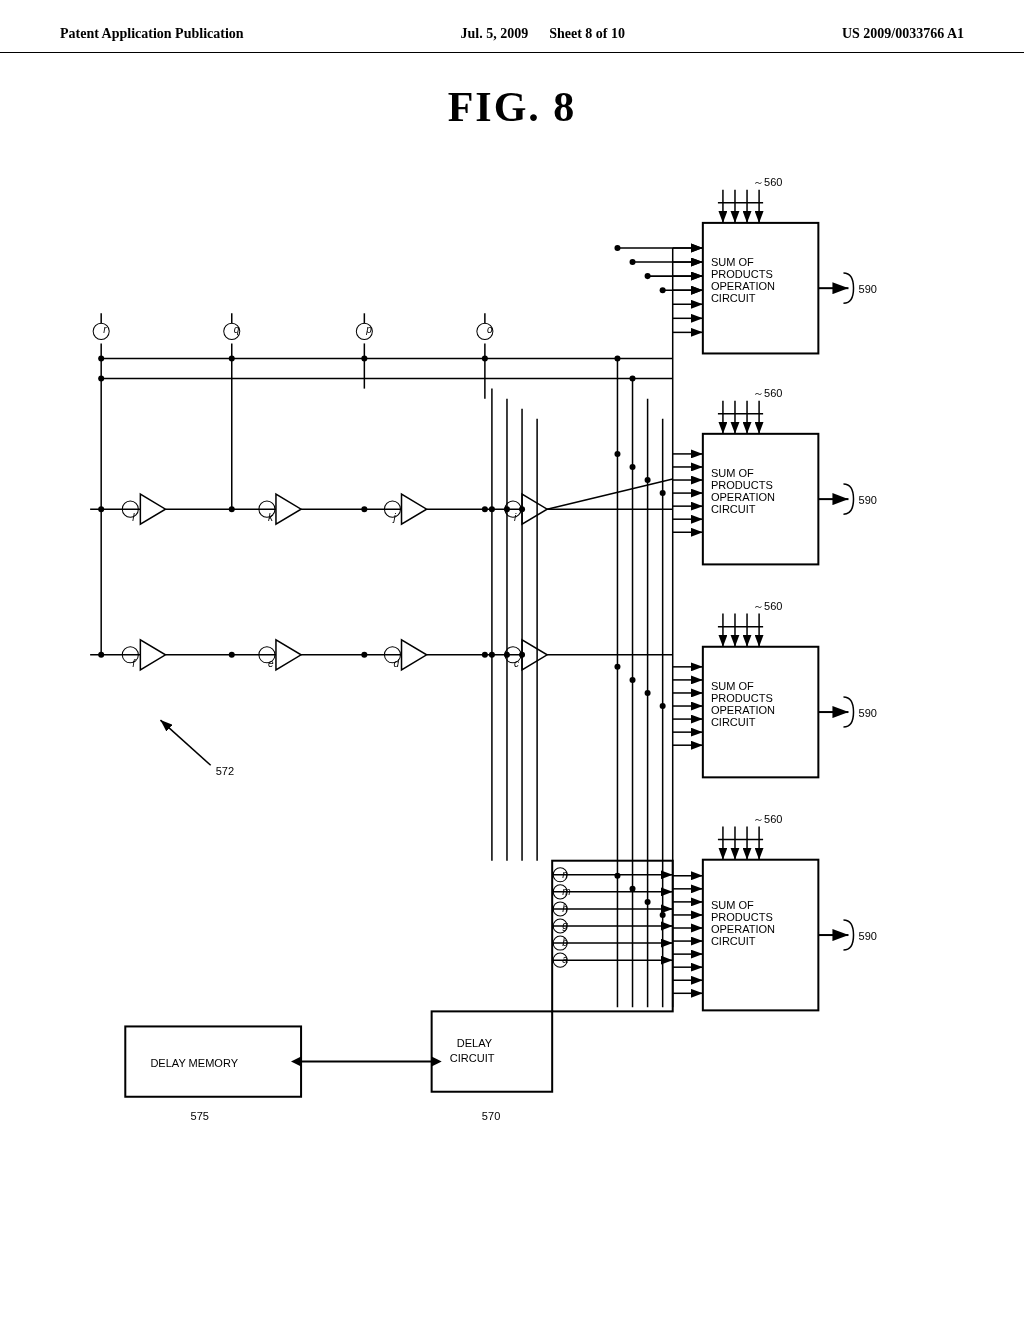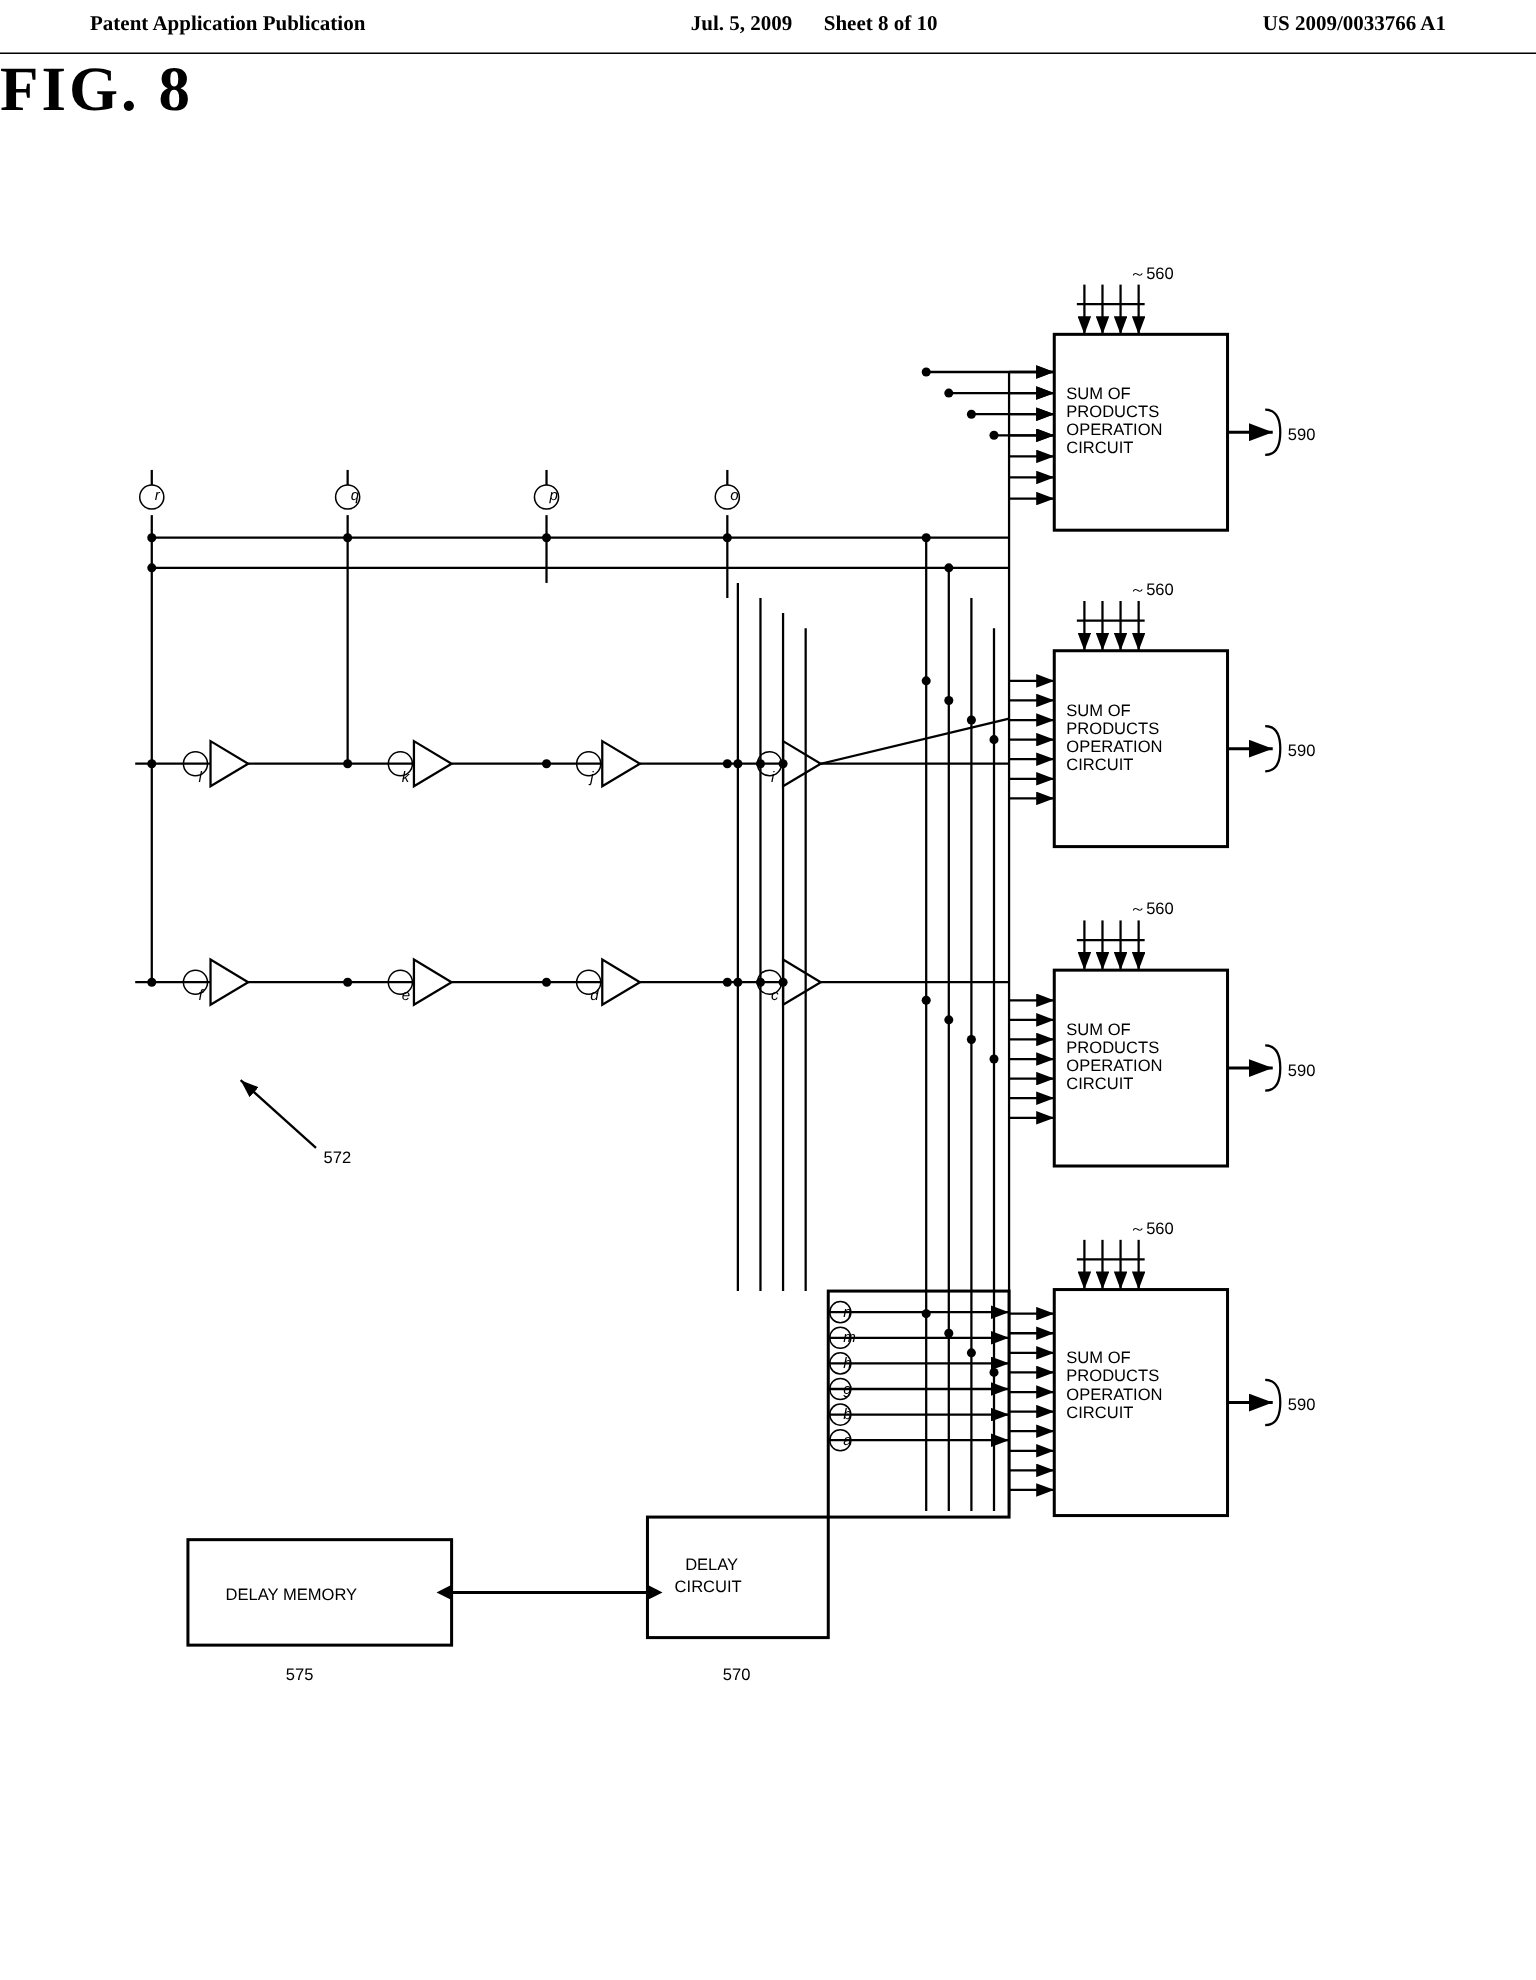--- a/index.html
+++ b/index.html
@@ -8,39 +8,41 @@
       height: 1320px;
       background: #fff;
       font-family: 'Times New Roman', serif;
       overflow: hidden;
       position: relative;
     }
     .header {
       display: flex;
       justify-content: space-between;
       align-items: center;
-      padding: 9px 60px 0 60px;
+      padding: 26px 60px 0 60px;
       border-bottom: 1px solid #000;
       padding-bottom: 10px;
     }
     .header-left {
       font-size: 14px;
       font-weight: bold;
     }
     .header-center {
       font-size: 14px;
       font-weight: bold;
     }
     .header-right {
       font-size: 14px;
       font-weight: bold;
     }
     .fig-title {
+      text-align: center;
       font-size: 42px;
       font-weight: bold;
+      margin-top: 30px;
       letter-spacing: 2px;
     }
     .diagram-area {
       position: absolute;
       top: 120px;
       left: 60px;
       right: 60px;
       bottom: 40px;
     }
     svg {

